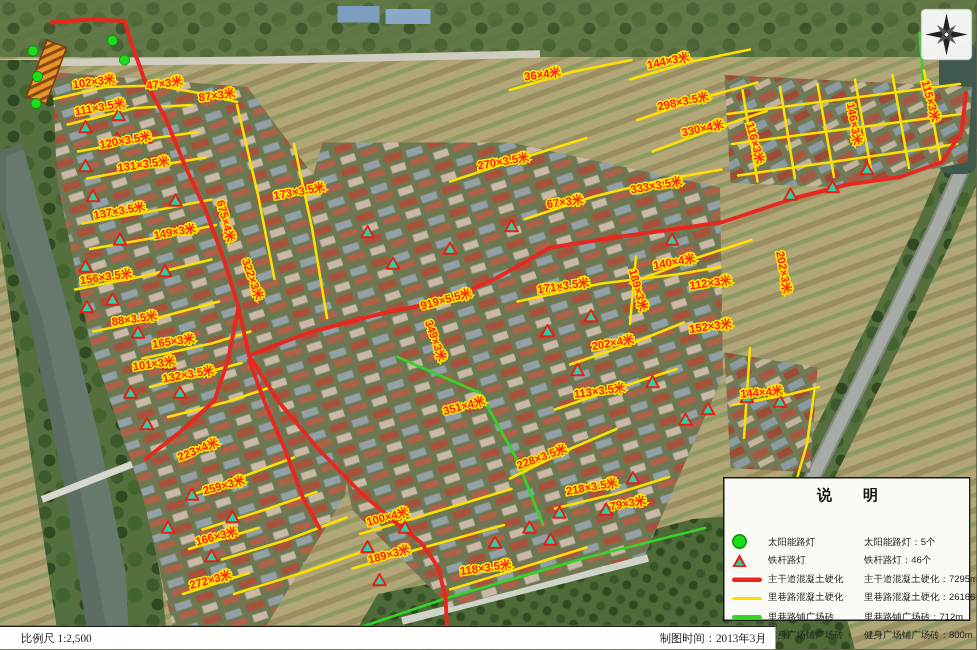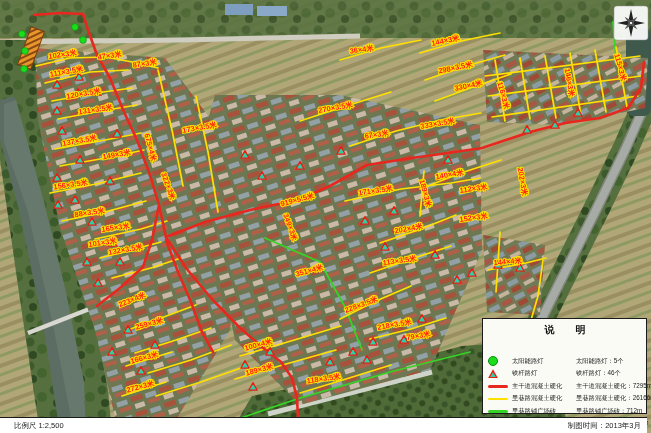--- a/index.html
+++ b/index.html
@@ -26,22 +26,22 @@
   .sym-pole-light{position:relative;width:10px;height:9px;
       clip-path:polygon(50% 0,100% 100%,0 100%);background:#e81e14;}
   .sym-pole-light::after{content:"";position:absolute;left:2px;top:3px;width:6px;height:5px;
       clip-path:polygon(50% 0,100% 100%,0 100%);background:#2ecfa6;}
   .sym-main-road{width:20px;height:3px;background:#e8281e;border-radius:2px;}
   .sym-alley-road{width:20px;height:2.5px;background:#ffe000;border-radius:2px;}
   .sym-plaza-road{width:20px;height:2.5px;background:#36d426;border-radius:2px;}
   .sym-fitness-plaza{width:19px;height:8px;border:1px solid #7a3c10;
       background:repeating-linear-gradient(45deg,#e8962a 0 2px,#8a4814 2px 3.5px);}
   
-  #footer-bar{position:absolute;left:0;bottom:0;width:647px;height:16px;background:#ffffff;
-              border-top:1px solid #1a1a1a;box-sizing:border-box;}
+  #footer-bar{position:absolute;left:0;bottom:0;width:517px;height:16px;background:#ffffff;
+              border-top:1px solid #1a1a1a;box-sizing:border-box;font-family:Liberation Serif, serif;}
   #scale-text{position:absolute;left:14px;top:3px;font-size:7.5px;color:#222;}
   #date-text{position:absolute;right:6px;top:3px;font-size:7.5px;color:#222;margin-left:15px;}
 </style>
 </head>
 <body>
 
 <div id="stage">
 
   <svg id="map-layer" width="651" height="433" viewBox="0 0 651 433">
     <defs>

